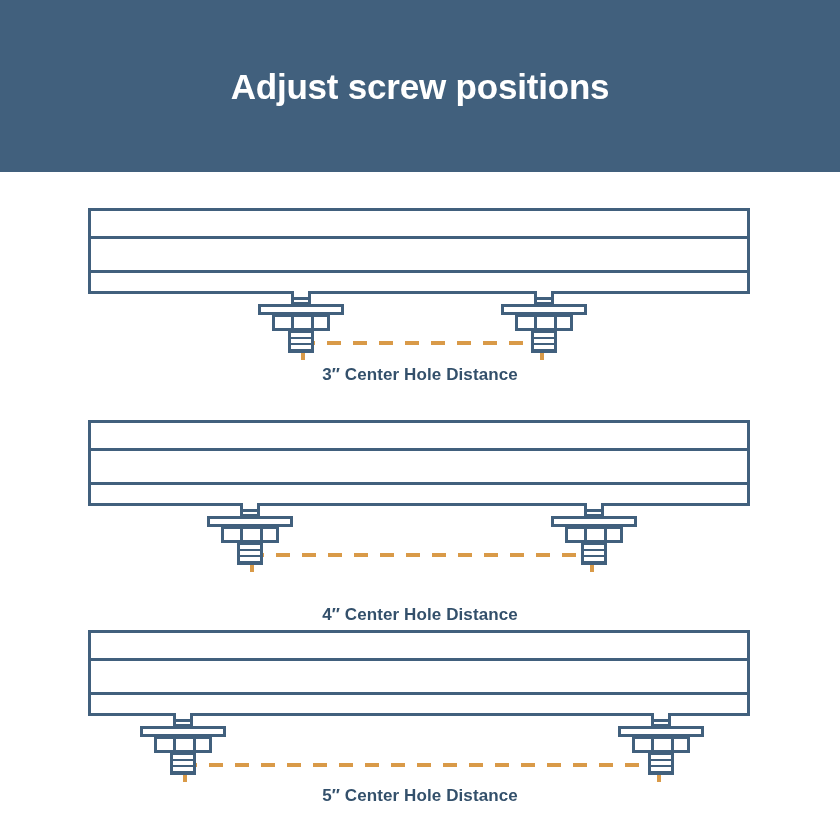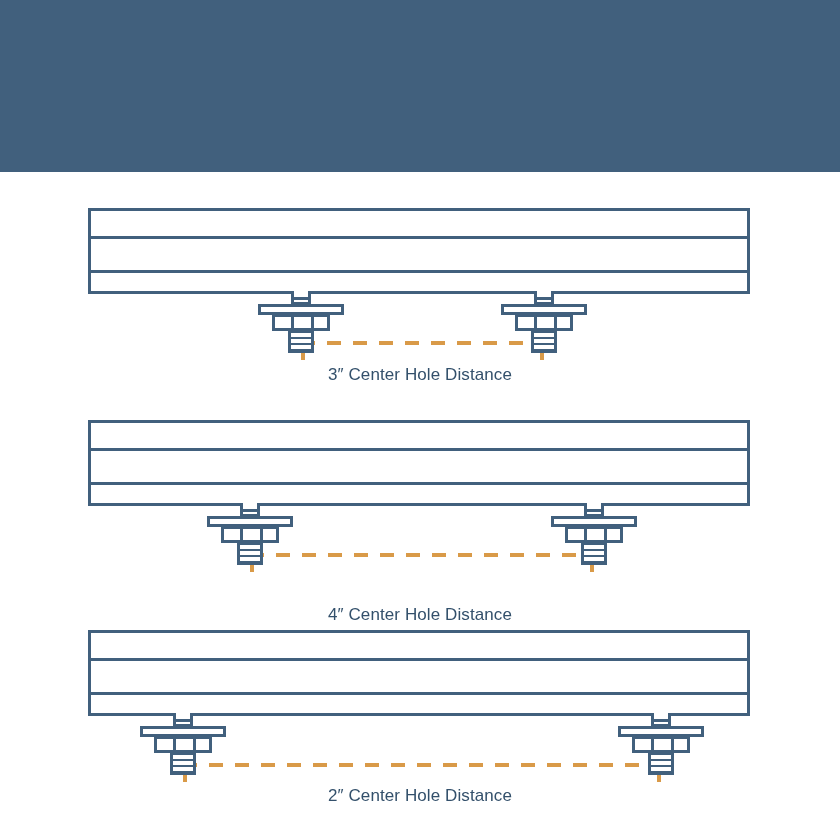--- a/index.html
+++ b/index.html
@@ -175,32 +175,33 @@
   .dim-tick.right { right: 0; }
 
   
   .caption {
     position: absolute;
     left: 0;
     width: 840px;
     text-align: center;
     color: #33506b;
     font-family: "Liberation Sans", sans-serif;
-    font-weight: normal;
+    font-weight: bold;
     font-size: 17px;
     letter-spacing: 0.1px;
     white-space: nowrap;
   }
 </style>
 </head>
 <body>
 
 <div id="page">
 
   <div class="header">
+    <div class="header-line">Adjust screw positions</div>
   </div>
 
   <div id="diagrams-root">
       <div class="section" style="top: 0px;">
 
     <div class="bar" style="top: 208px; left: 88px; width: 662px; height: 86px;">
       <div class="bar-divider d1"></div>
       <div class="bar-divider d2"></div>
     </div>
 
@@ -293,21 +294,21 @@
       <div class="bar-divider d1"></div>
       <div class="bar-divider d2"></div>
     </div>
 
     <div class="dim" style="top: 763px; left: 183px; width: 478px;">
       <div class="dim-dash"></div>
       <div class="dim-tick left"></div>
       <div class="dim-tick right"></div>
     </div>
 
-    <div class="caption" style="top: 786px;">2″ Center Hole Distance</div>
+    <div class="caption" style="top: 786px;">5″ Center Hole Distance</div>
   <div class="screw" style="left: 183px; top: 713px;">
     <div class="screw-stem">
       <div class="screw-stem-line"></div>
     </div>
     <div class="screw-washer"></div>
     <div class="screw-nut">
       <div class="screw-nut-rib r1"></div>
       <div class="screw-nut-rib r2"></div>
     </div>
     <div class="screw-shaft">

